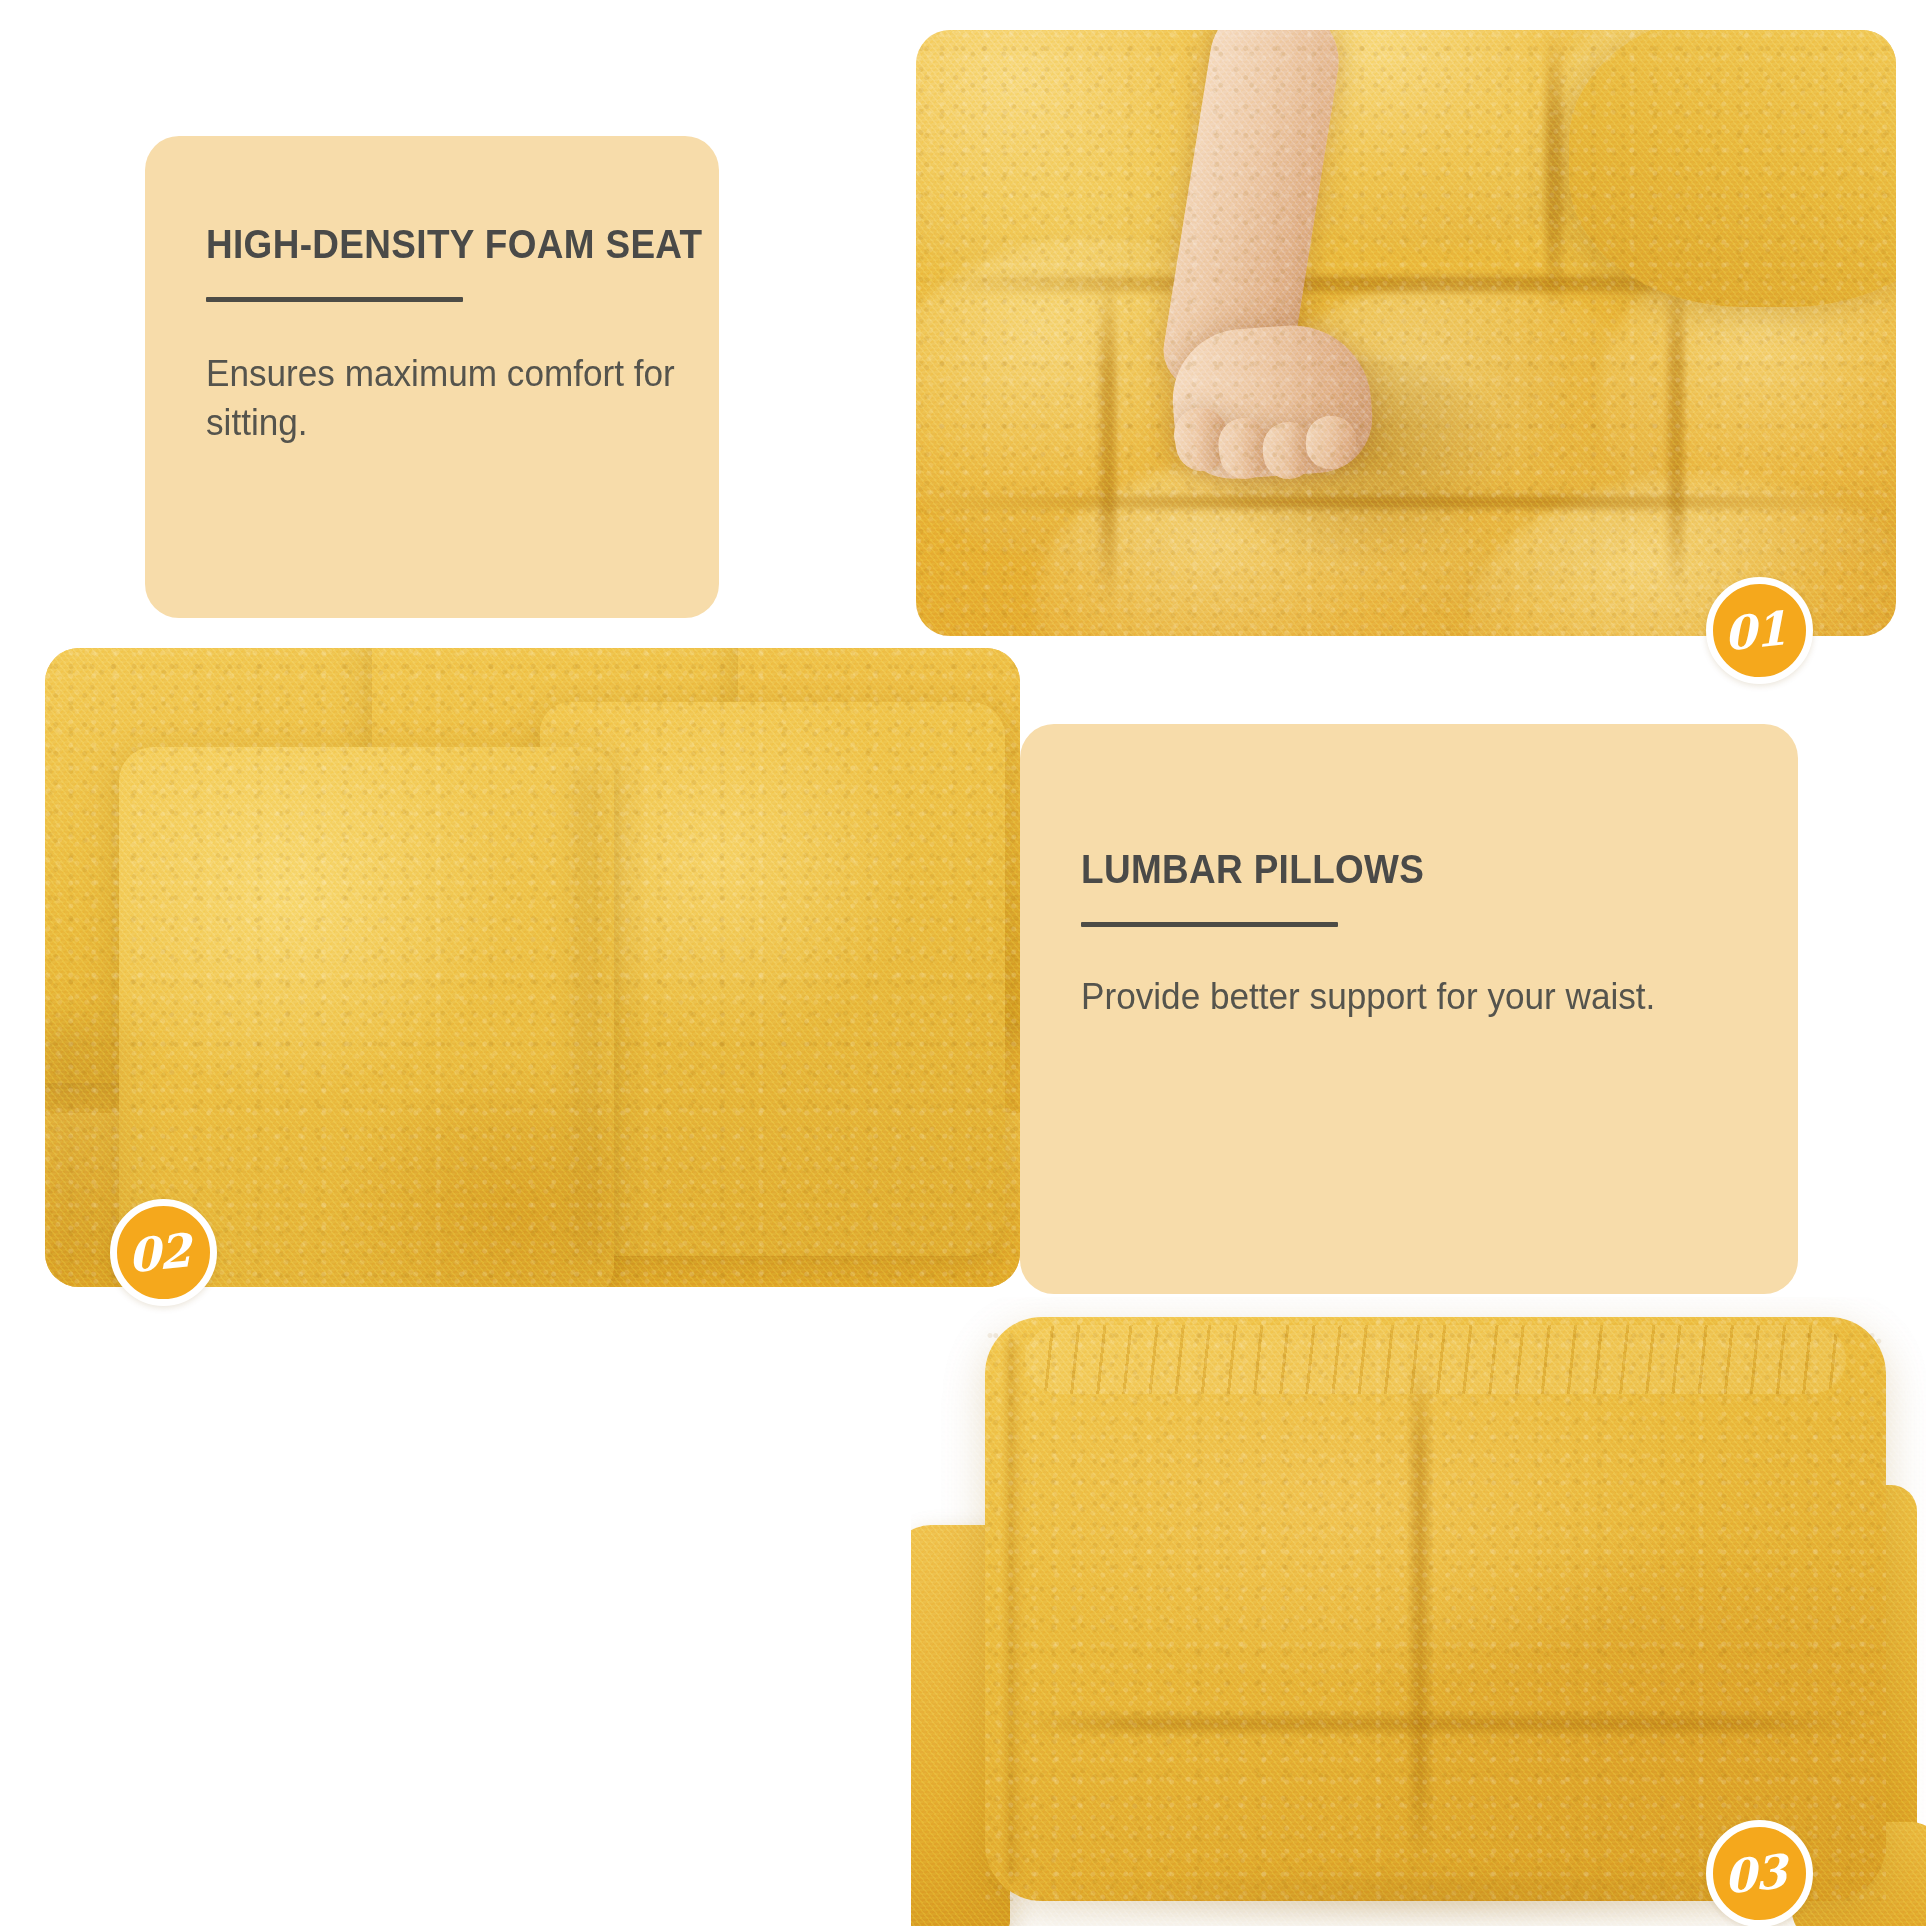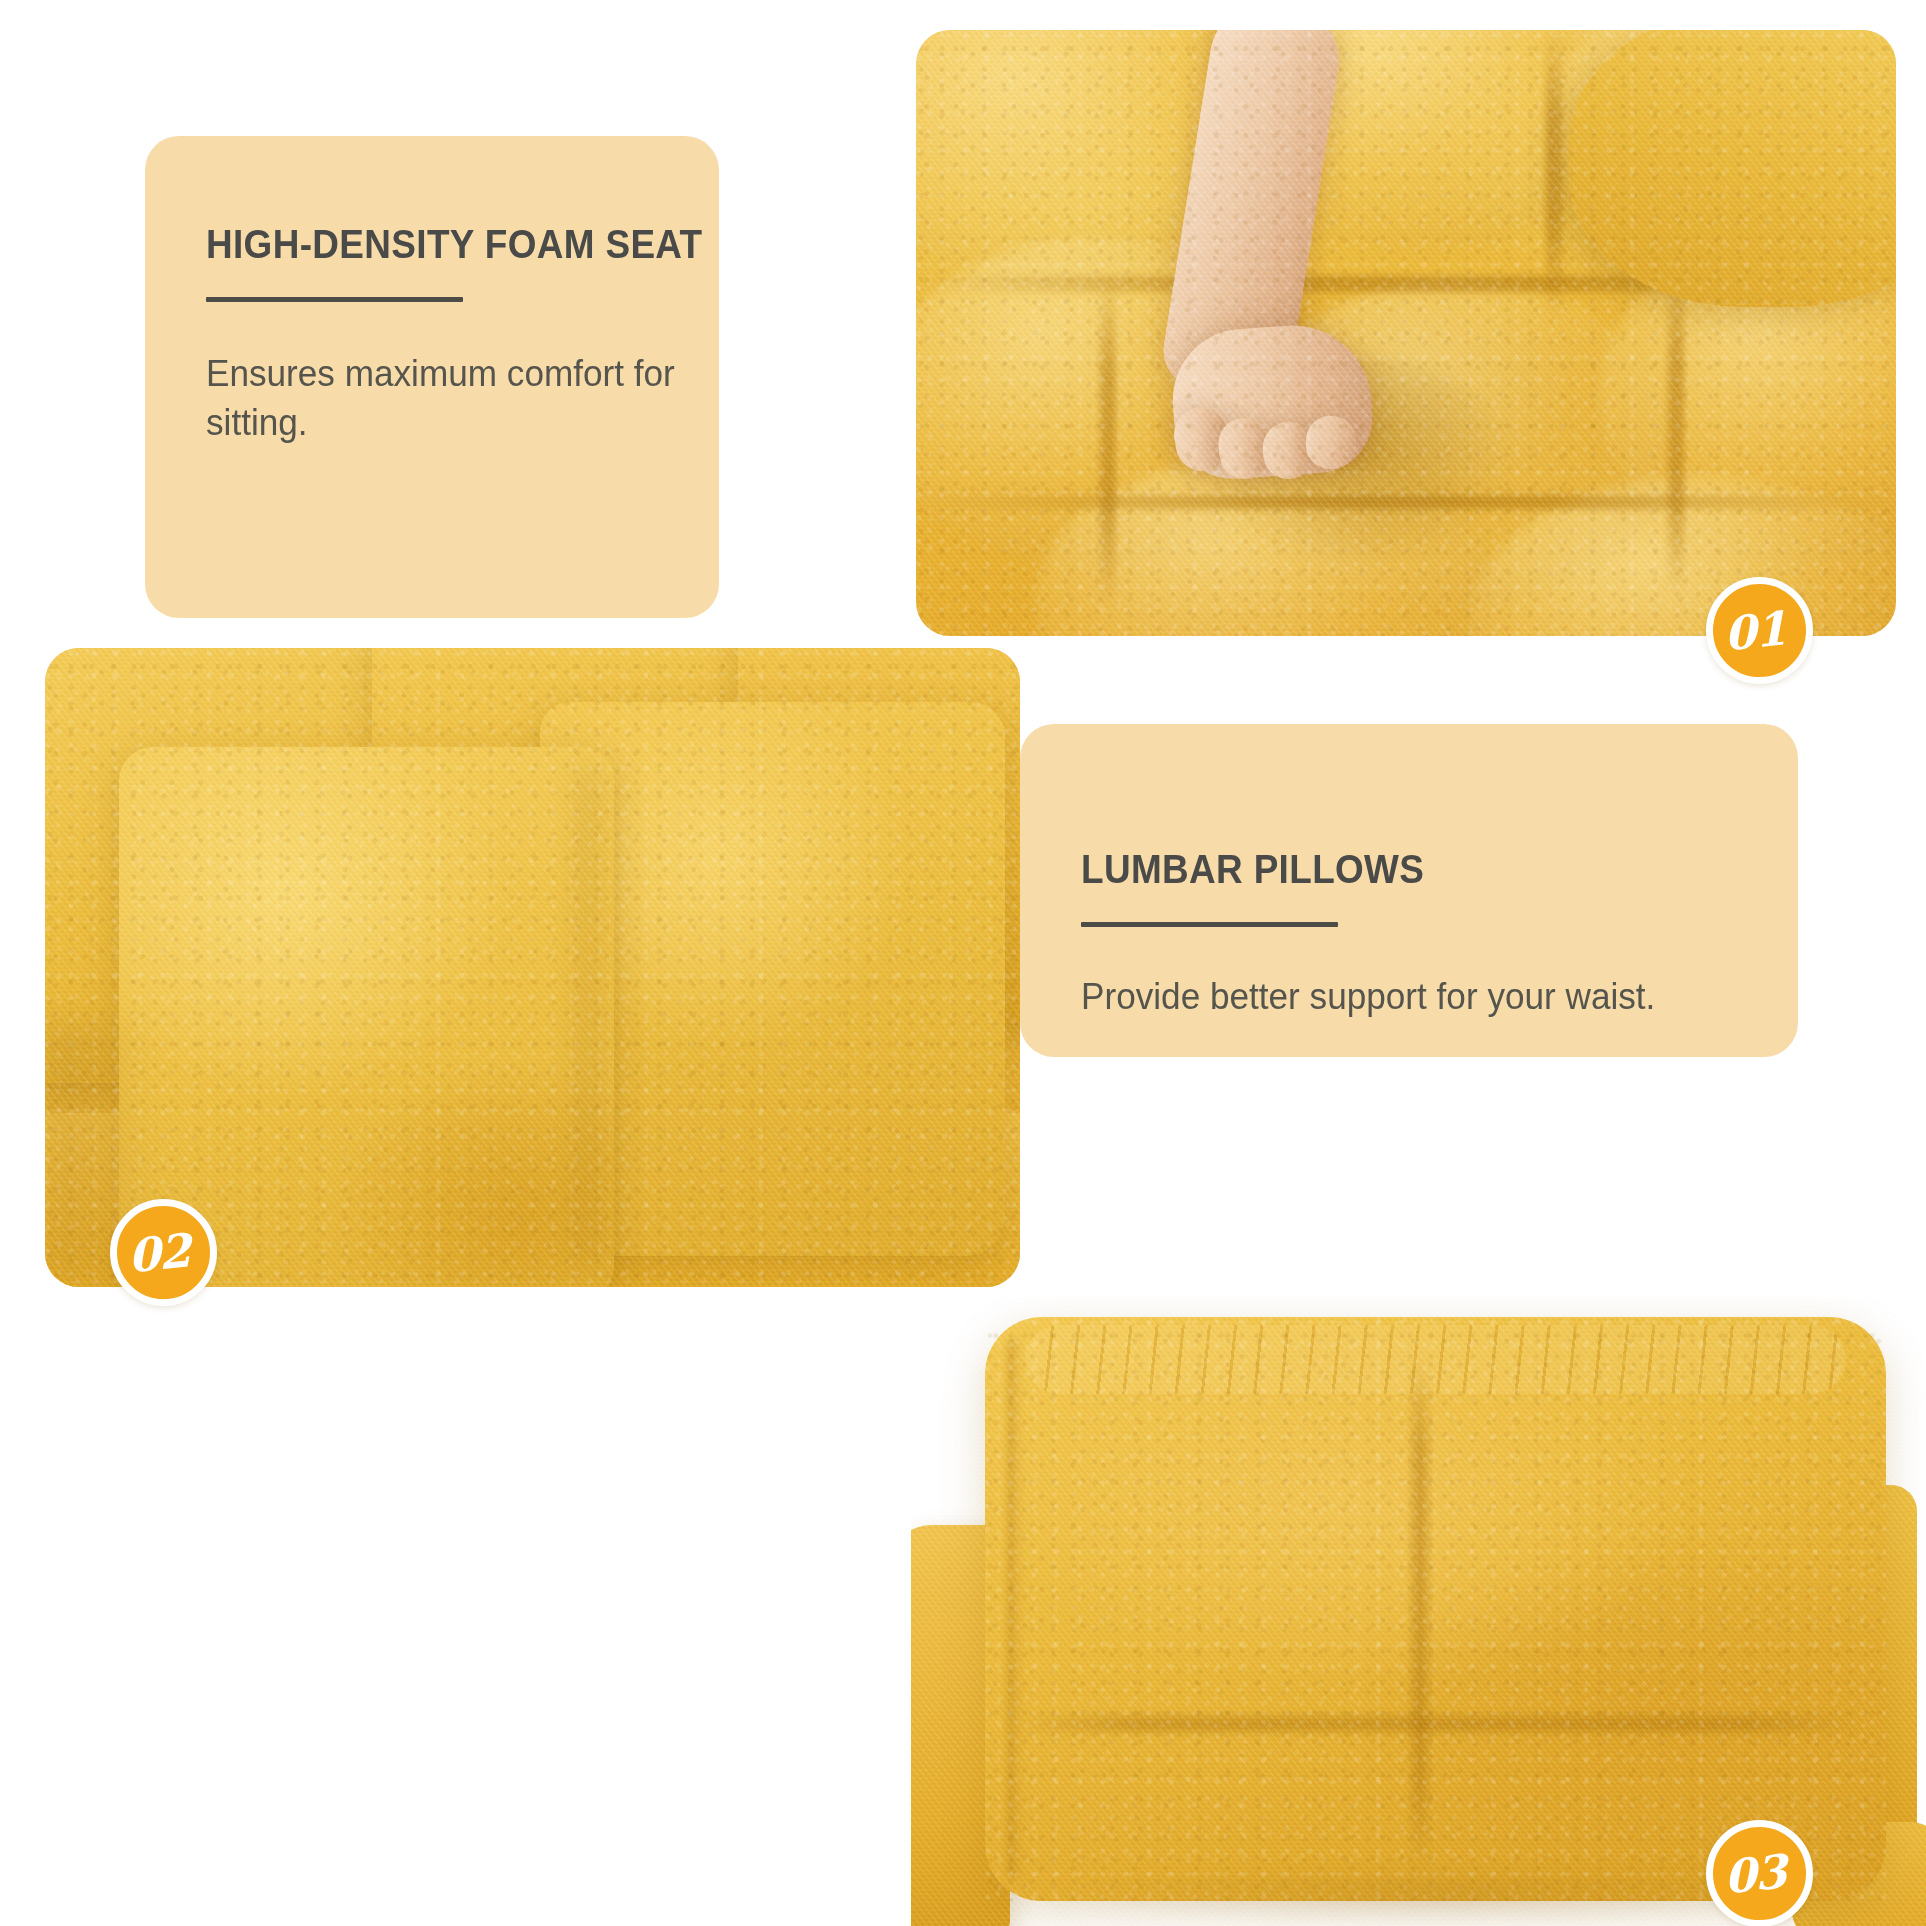--- a/index.html
+++ b/index.html
@@ -238,21 +238,21 @@
     <div style="position:absolute;left:0px;top:376px;width:109px;height:257px;
          background:linear-gradient(90deg,rgba(150,98,10,.24),rgba(150,98,10,0));filter:blur(16px);"></div>
     <div class="weave"></div>
     <div class="grain"></div>
   </div>
 
   <div class="badge" style="left:110px;top:1199px;">
     <span>02</span>
   </div>
 
-  <div class="card" id="card-2" style="left:1020px;top:724px;width:778px;height:333px;">
+  <div class="card" id="card-2" style="left:1020px;top:724px;width:778px;height:570px;">
     <div class="heading" style="left:61px;top:122px;width:733px;font-size:41px;">LUMBAR PILLOWS</div>
     <div class="rule" style="left:61px;top:198px;width:257px;"></div>
     <div class="body" style="left:61px;top:248px;width:653px;font-size:37px;">Provide better support for your waist.</div>
   </div>
 
   <div class="photo" id="photo-back" style="left:911px;top:1297px;width:1016px;height:630px;">
 
     <div style="position:absolute;left:-20px;top:228px;width:119px;height:416px;border-radius:40px 24px 20px 40px;
          background:linear-gradient(170deg,#f0c250 0%,#e3ab2f 70%,#d69b23 100%);
          box-shadow:6px 6px 22px rgba(150,98,10,.22);"></div>

